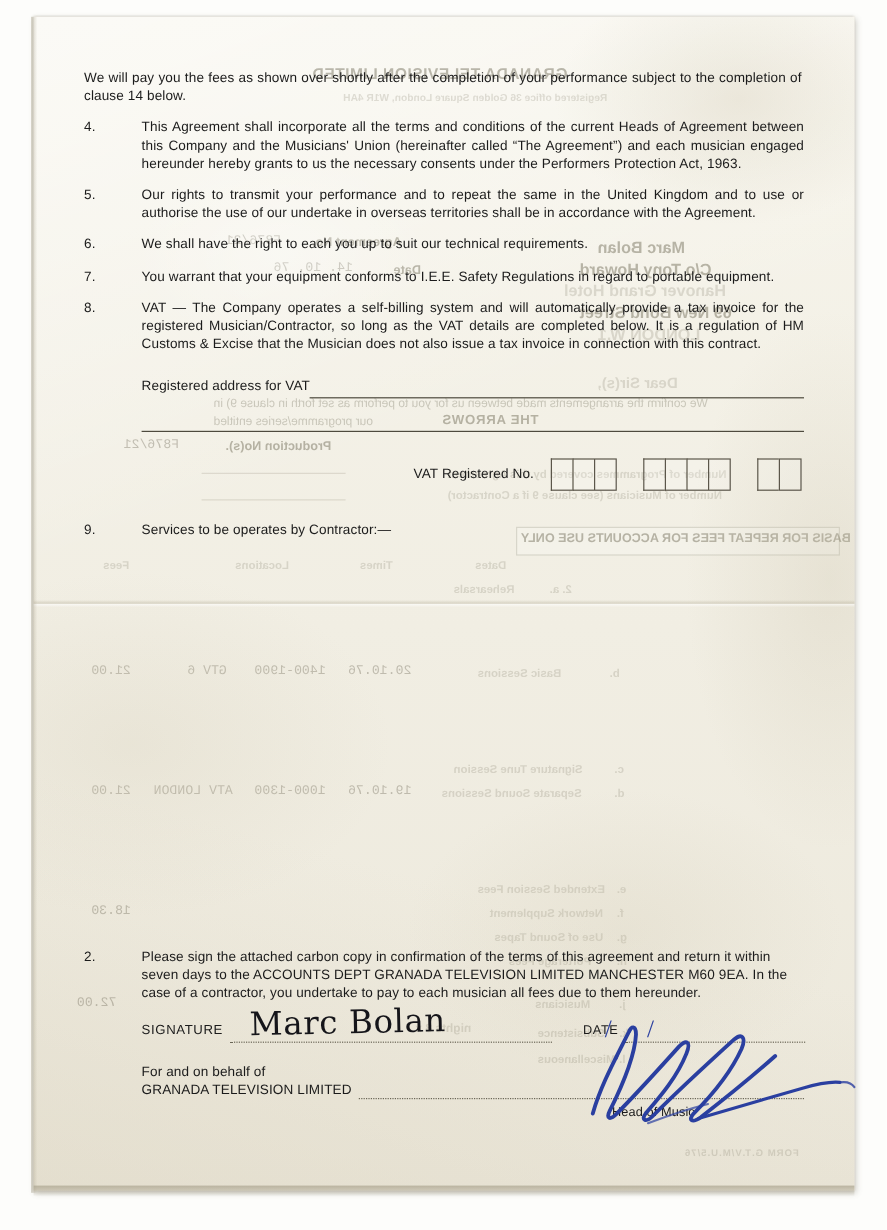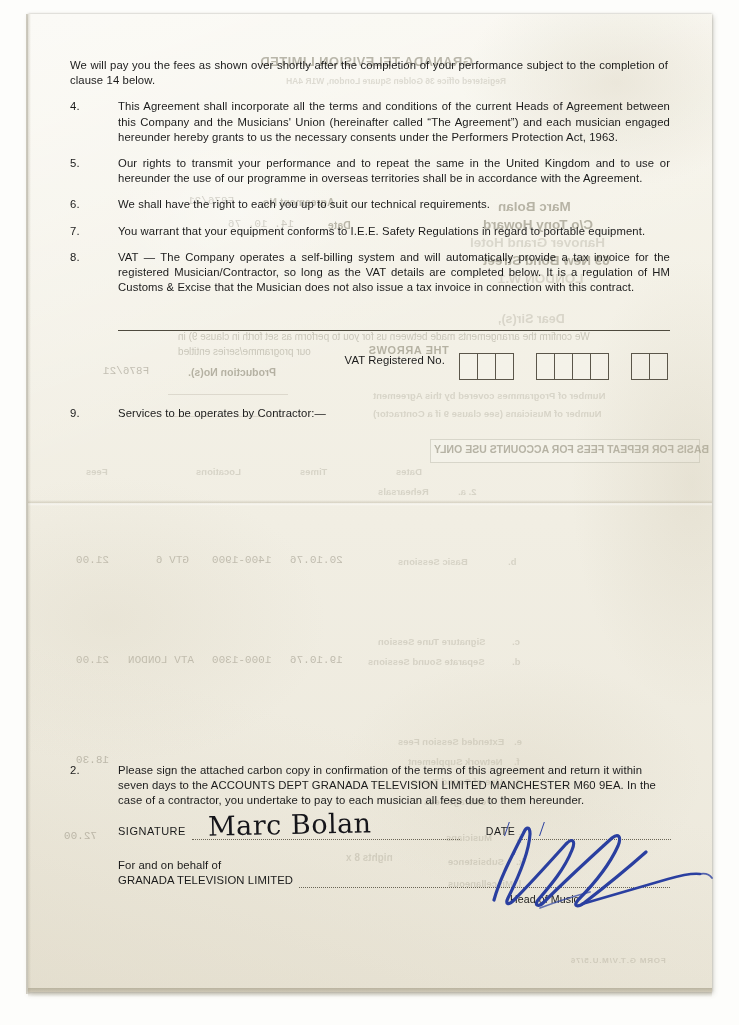--- a/index.html
+++ b/index.html
@@ -132,20 +132,21 @@
   }
   .vat-line2 {
     margin-top: 12px;
     border-bottom: 1px solid #4e4a3e;
     height: 15px;
   }
 
   .vat-no-row {
     margin-top: 22px;
     display: flex;
+    align-items: center;
     justify-content: flex-end;
     padding-right: 2px;
   }
   .vat-no-label {
     font-size: 11.3px;
     margin-right: 14px;
   }
   .box-group {
     display: flex;
     margin-right: 22px;
@@ -350,39 +351,43 @@
 
       <p class="intro">We will pay you the fees as shown over shortly after the completion of your performance subject to the completion of clause 14 below.</p>
 
       <div class="clause">
         <div class="clause-num">4.</div>
         <div class="clause-body">This Agreement shall incorporate all the terms and conditions of the current Heads of Agreement between this Company and the Musicians' Union (hereinafter called “The Agreement”) and each musician engaged hereunder hereby grants to us the necessary consents under the Performers Protection Act, 1963.</div>
       </div>
 
       <div class="clause">
         <div class="clause-num">5.</div>
-        <div class="clause-body">Our rights to transmit your performance and to repeat the same in the United Kingdom and to use or hereunder the use of our programme in overseas territories shall be in accordance with the Agreement.</div>
+        <div class="clause-body">Our rights to transmit your performance and to repeat the same in the United Kingdom and to use or authorise the use of our undertake in overseas territories shall be in accordance with the Agreement.</div>
       </div>
 
       <div class="clause">
         <div class="clause-num">6.</div>
         <div class="clause-body noj">We shall have the right to each you up to suit our technical requirements.</div>
       </div>
 
       <div class="clause">
         <div class="clause-num">7.</div>
         <div class="clause-body">You warrant that your equipment conforms to I.E.E. Safety Regulations in regard to portable equipment.</div>
       </div>
 
       <div class="clause">
         <div class="clause-num">8.</div>
         <div class="clause-body">VAT — The Company operates a self-billing system and will automatically provide a tax invoice for the registered Musician/Contractor, so long as the VAT details are completed below. It is a regulation of HM Customs &amp; Excise that the Musician does not also issue a tax invoice in connection with this contract.</div>
       </div>
 
       <div class="vat-block">
+        <div class="vat-line1">
+          <span class="vat-label">Registered address for VAT</span>
+          <span class="rule"></span>
+        </div>
         <div class="vat-line2"></div>
 
         <div class="vat-no-row">
           <span class="vat-no-label">VAT Registered No.</span>
           <span class="box-group">
             <span class="vbox"></span>
             <span class="vbox"></span>
             <span class="vbox"></span>
           </span>
           <span class="box-group">

